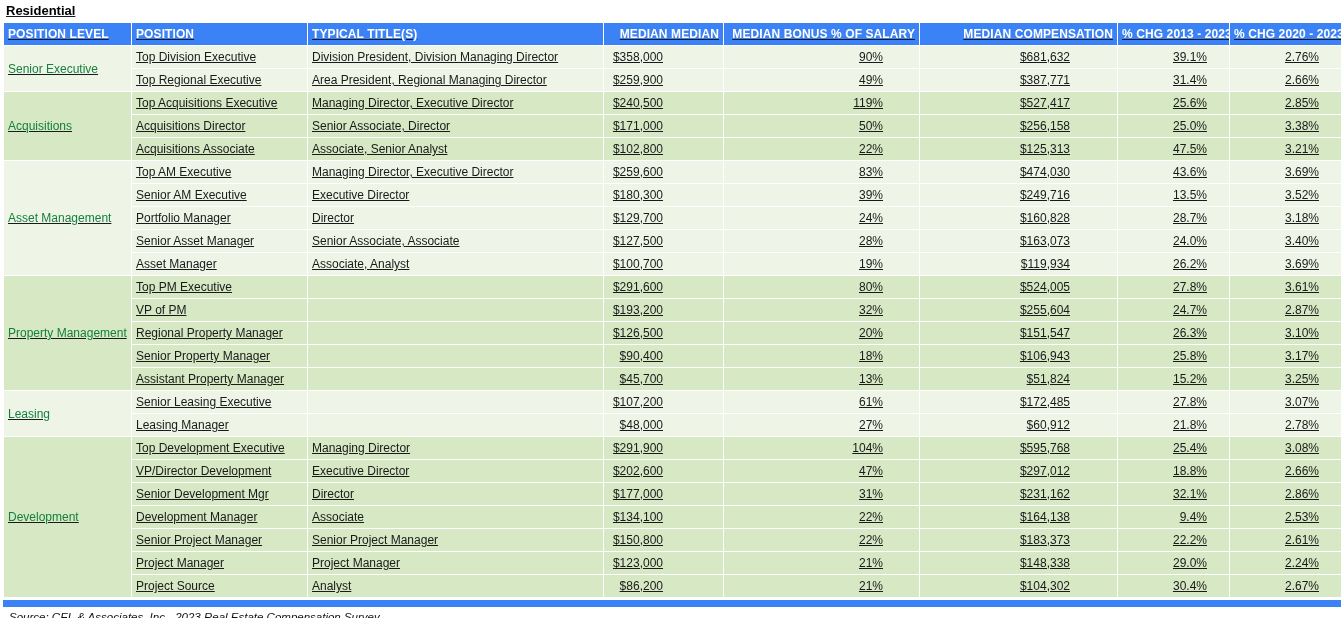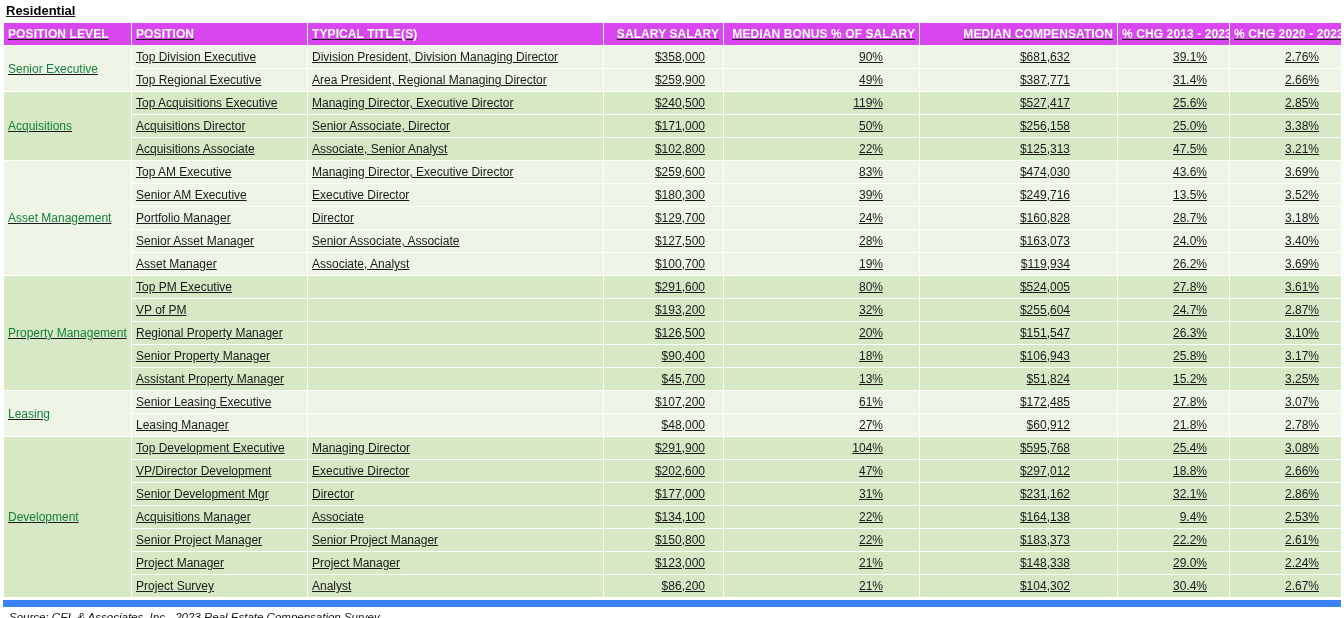--- a/index.html
+++ b/index.html
@@ -38,21 +38,21 @@
   table.comp th, table.comp td {
     padding: 0 4px;
     height: 22px;
     line-height: 22px;
     font-size: 12px;
     white-space: nowrap;
     overflow: hidden;
     border: 1px solid #ffffff;
   }
   thead th {
-    background: #d946ef;
+    background: #3b82f6;
     color: #ffffff;
     font-weight: bold;
     font-size: 11px;
     letter-spacing: 0.1px;
     text-align: left;
     border: 1px solid #7ab357;
     height: 24px;
     line-height: 24px;
   }
   thead th.num {
@@ -70,21 +70,21 @@
   td.level {
     vertical-align: middle;
     text-align: left;
     font-size: 12px;
     color: #15803d;
   }
   td.num {
     text-align: right;
     padding-right: 24px;
   }
-  td.num.salary { padding-right: 18px; }
+  td.num.salary { padding-right: 60px; }
   td.num.bonus  { padding-right: 36px; }
   td.num.comp   { padding-right: 47px; }
   td.num.chg    { padding-right: 22px; }
 
   tr.band-light td { background: #eef5e6; }
   tr.band-dark  td { background: #d6e8c4; }
 
   td.level.band-light { background: #eef5e6; }
   td.level.band-dark  { background: #d6e8c4; }
 
@@ -113,21 +113,21 @@
       <col class="c-bonus">
       <col class="c-comp">
       <col class="c-chg13">
       <col class="c-chg20">
     </colgroup>
     <thead>
       <tr>
         <th>POSITION LEVEL</th>
         <th>POSITION</th>
         <th>TYPICAL TITLE(S)</th>
-        <th class="num">SALARY SALARY</th>
+        <th class="num">MEDIAN MEDIAN</th>
         <th class="num">MEDIAN BONUS % OF SALARY</th>
         <th class="num">MEDIAN COMPENSATION</th>
         <th class="num">% CHG 2013 - 2023</th>
         <th class="num">% CHG 2020 - 2023</th>
       </tr>
     </thead>
     <tbody id="table-body">
         <tr class="band-light">
           <td class="level band-light" rowspan="2">Senior Executive</td>
           <td>Top Division Executive</td>
@@ -308,21 +308,21 @@
         <tr class="band-dark">
           <td>Senior Development Mgr</td>
           <td>Director</td>
           <td class="num salary">$177,000</td>
           <td class="num bonus">31%</td>
           <td class="num comp">$231,162</td>
           <td class="num chg">32.1%</td>
           <td class="num chg">2.86%</td>
         </tr>
         <tr class="band-dark">
-          <td>Acquisitions Manager</td>
+          <td>Development Manager</td>
           <td>Associate</td>
           <td class="num salary">$134,100</td>
           <td class="num bonus">22%</td>
           <td class="num comp">$164,138</td>
           <td class="num chg">9.4%</td>
           <td class="num chg">2.53%</td>
         </tr>
         <tr class="band-dark">
           <td>Senior Project Manager</td>
           <td>Senior Project Manager</td>
@@ -335,21 +335,21 @@
         <tr class="band-dark">
           <td>Project Manager</td>
           <td>Project Manager</td>
           <td class="num salary">$123,000</td>
           <td class="num bonus">21%</td>
           <td class="num comp">$148,338</td>
           <td class="num chg">29.0%</td>
           <td class="num chg">2.24%</td>
         </tr>
         <tr class="band-dark">
-          <td>Project Survey</td>
+          <td>Project Source</td>
           <td>Analyst</td>
           <td class="num salary">$86,200</td>
           <td class="num bonus">21%</td>
           <td class="num comp">$104,302</td>
           <td class="num chg">30.4%</td>
           <td class="num chg">2.67%</td>
         </tr>
       </tbody>
   </table>
 

